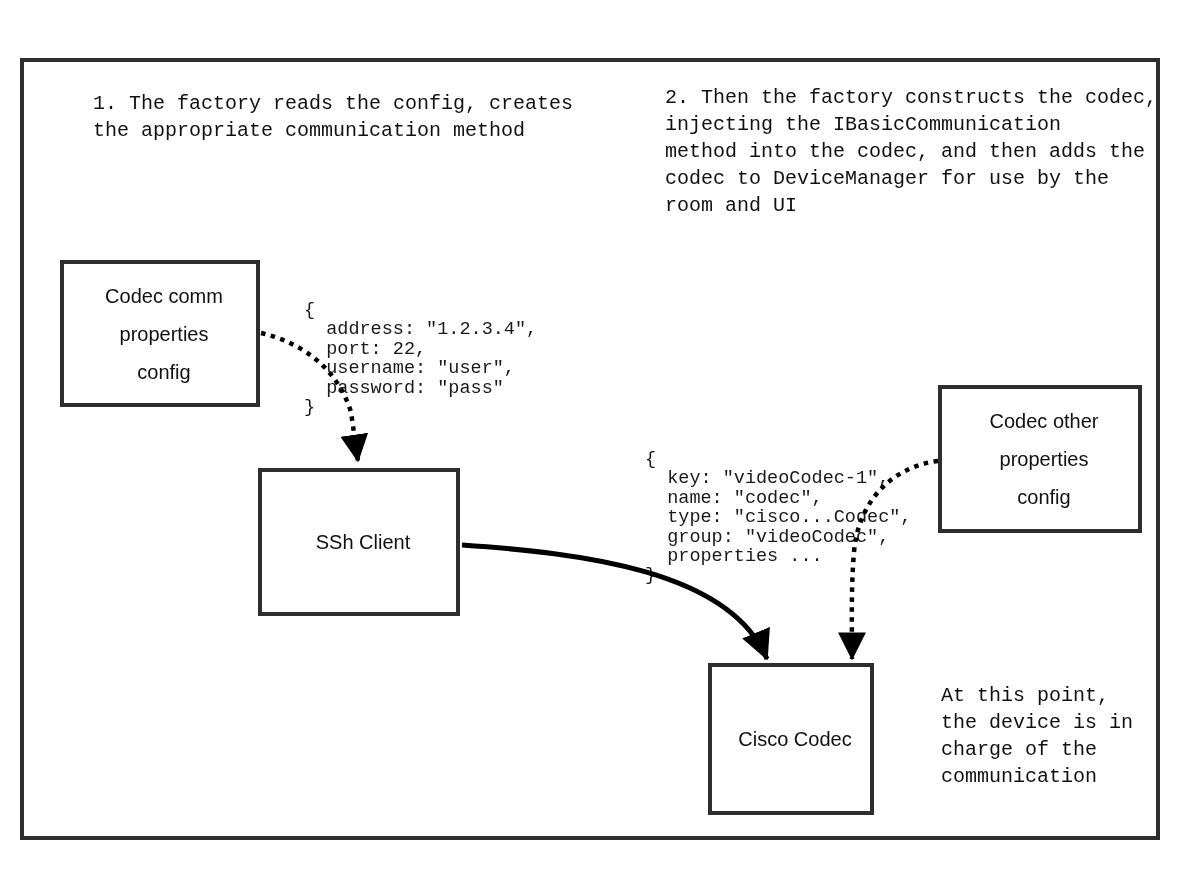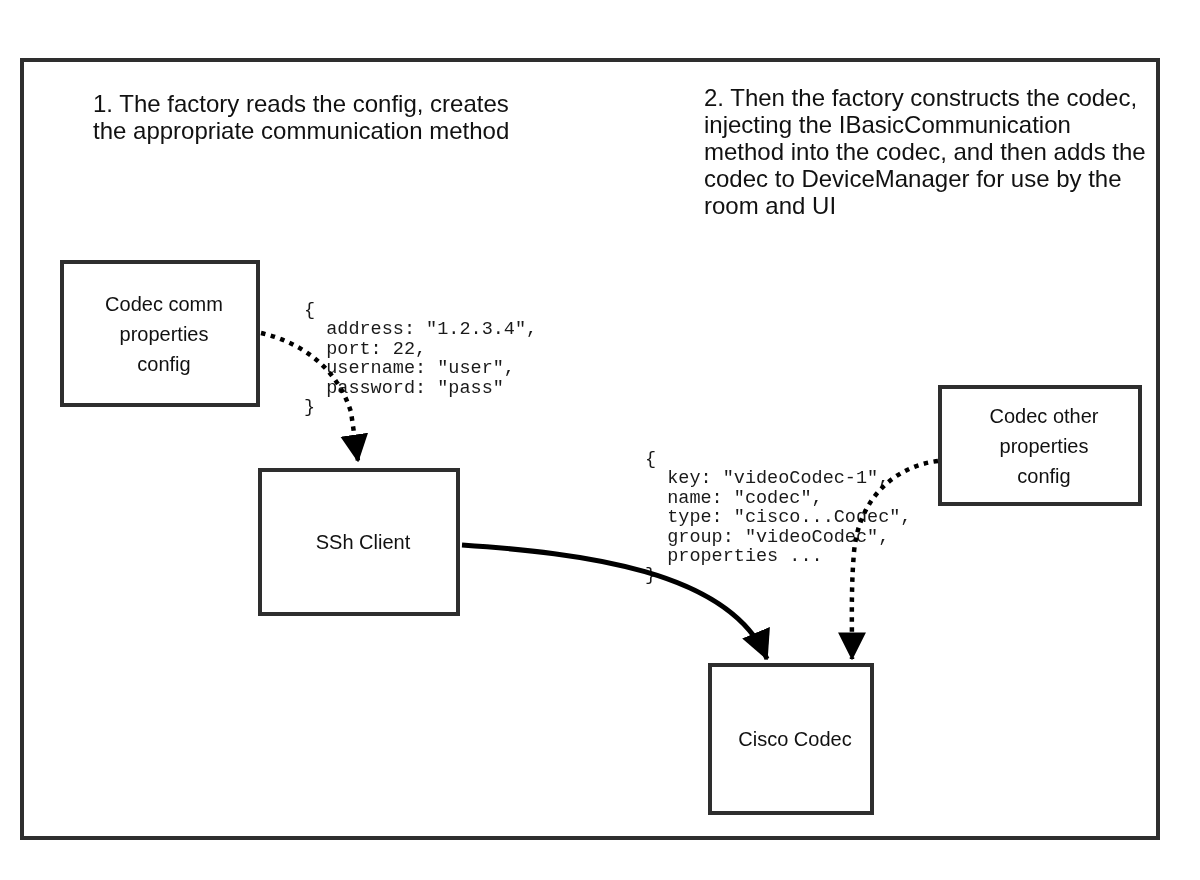--- a/index.html
+++ b/index.html
@@ -25,38 +25,39 @@
   }
   .box {
     position: absolute;
     border: 4px solid #2e2e2e;
     background: #ffffff;
     display: flex;
     align-items: center;
     justify-content: center;
     text-align: center;
     font-size: 20px;
-    line-height: 30px;
+    line-height: 38px;
     white-space: pre-line;
     color: #111111;
     padding-left: 8px;
   }
   #box-codec-comm  { left: 60px;  top: 260px; width: 200px; height: 147px; }
   #box-ssh-client  { left: 258px; top: 468px; width: 202px; height: 148px; }
-  #box-codec-other { left: 938px; top: 385px; width: 204px; height: 121px; }
+  #box-codec-other { left: 938px; top: 385px; width: 204px; height: 148px; }
   #box-cisco-codec { left: 708px; top: 663px; width: 166px; height: 152px; }
   .note {
     position: absolute;
-    font-size: 24px;
+    font-size: 20px;
     line-height: 27px;
     white-space: pre-line;
     color: #111111;
+    font-family: Liberation Mono, monospace;
   }
   #note-step1 { left: 93px;  top: 90px;  }
-  #note-step2 { left: 665px; top: 84px; margin-left: 39px;  }
+  #note-step2 { left: 665px; top: 84px;  }
   #note-final { left: 941px; top: 682px; }
   .code {
     position: absolute;
     font-family: "Liberation Mono", "DejaVu Sans Mono", monospace;
     font-size: 18.5px;
     line-height: 19.4px;
     white-space: pre;
     color: #1a1a1a;
   }
   #code-comm-props  { left: 304px; top: 301px; }
@@ -76,20 +77,24 @@
 
   <div class="note" id="note-step1">1. The factory reads the config, creates
 the appropriate communication method</div>
 
   <div class="note" id="note-step2">2. Then the factory constructs the codec,
 injecting the IBasicCommunication
 method into the codec, and then adds the
 codec to DeviceManager for use by the
 room and UI</div>
 
+  <div class="note" id="note-final">At this point,
+the device is in
+charge of the
+communication</div>
 
   <div class="code" id="code-comm-props">{
   address: "1.2.3.4",
   port: 22,
   username: "user",
   password: "pass"
 }</div>
 
   <div class="code" id="code-codec-props">{
   key: "videoCodec-1",

